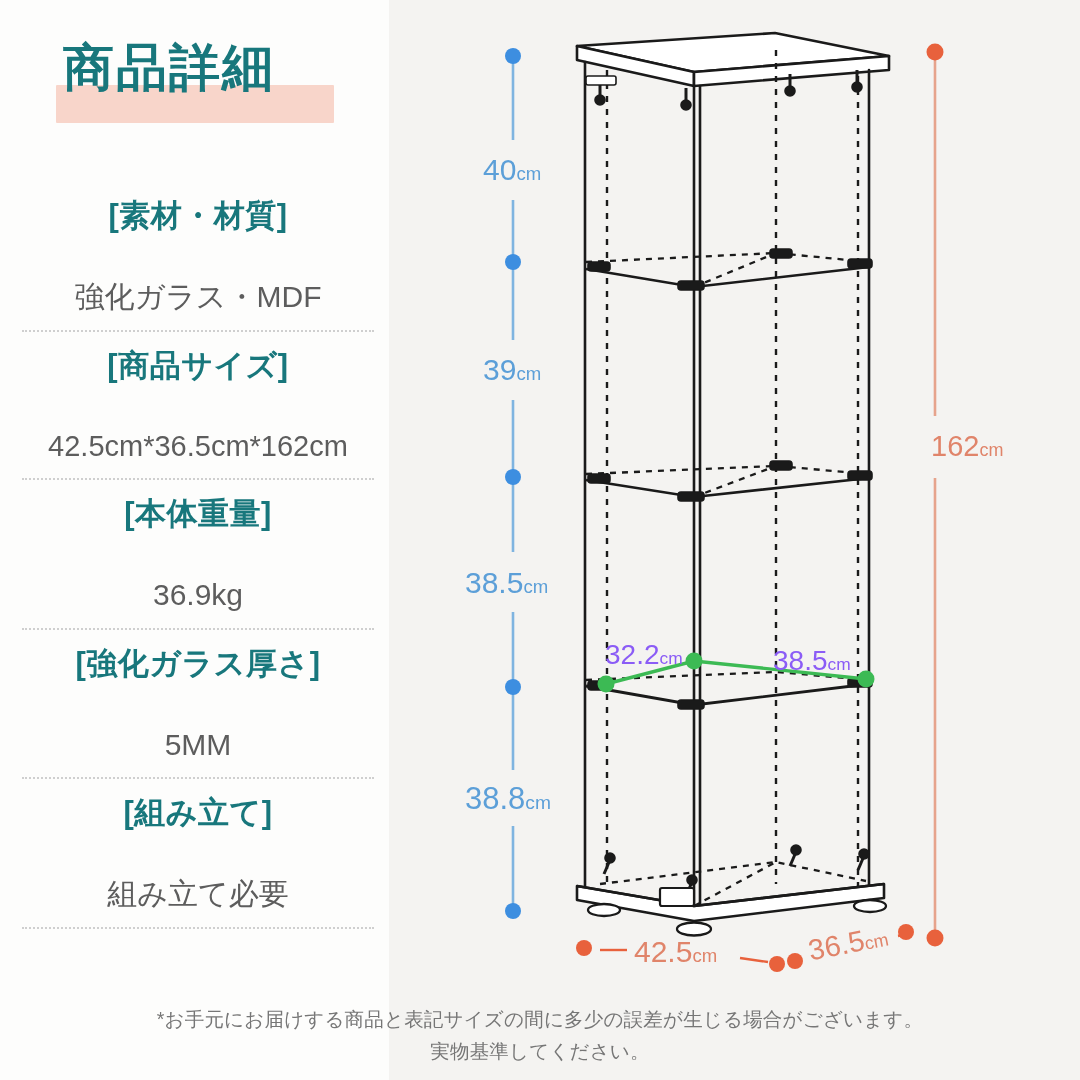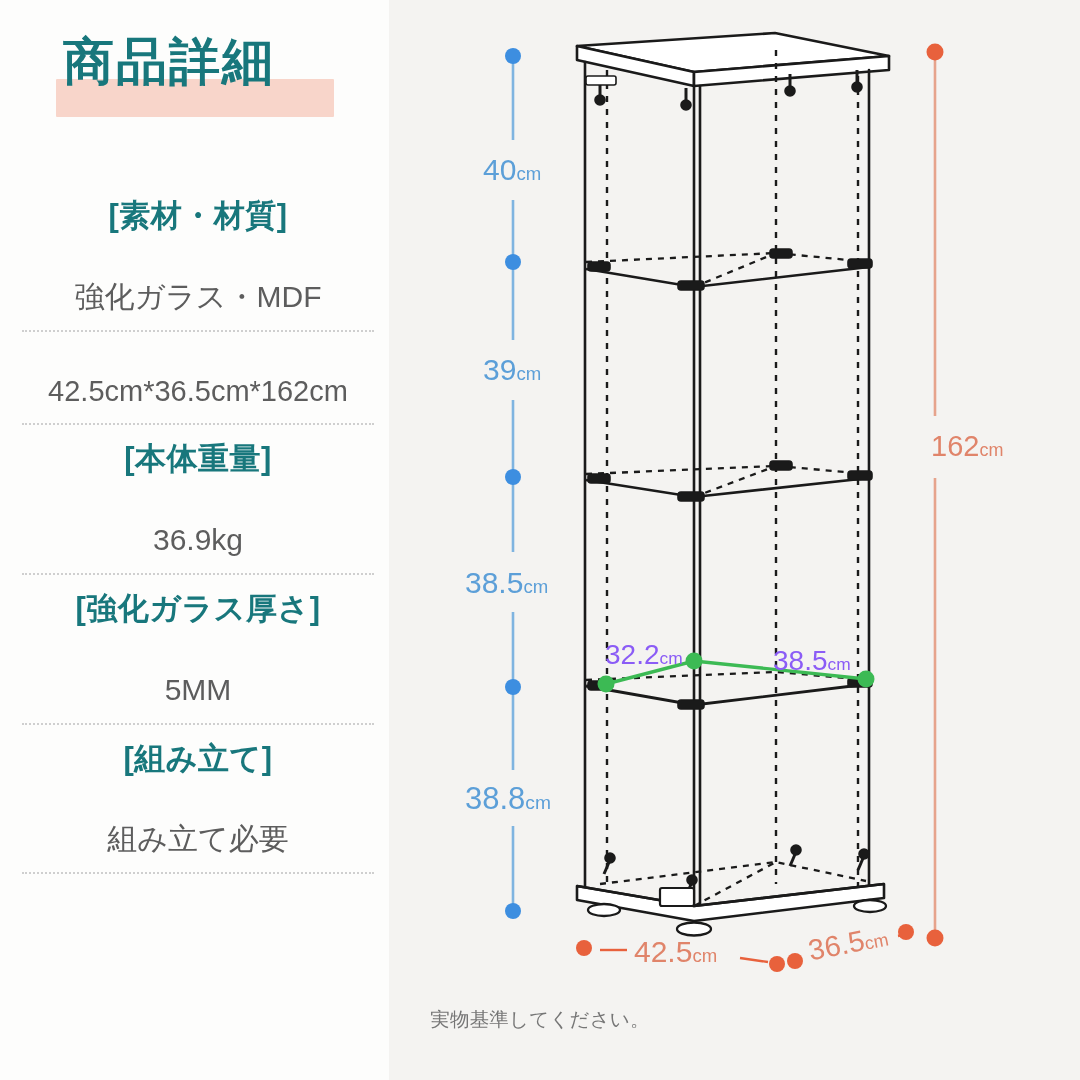--- a/index.html
+++ b/index.html
@@ -9,21 +9,21 @@
     font-family:"Liberation Sans","DejaVu Sans",sans-serif;
     overflow:hidden;position:relative;
   }
   #root{position:relative;width:1080px;height:1080px;}
 
   
   .left-panel{
     position:absolute;left:0;top:0;width:389px;height:1080px;
     background:#fdfdfc;
   }
-  .title-wrap{position:absolute;left:63px;top:36px;}
+  .title-wrap{position:absolute;left:63px;top:42px;}
   .title-band{
     position:absolute;left:-7px;top:43px;width:278px;height:38px;
     background:#f8d5ca;border-radius:1px;
   }
   .title-text{
     position:relative;font-size:51px;font-weight:bold;color:#18777c;
     letter-spacing:2px;line-height:1;white-space:nowrap;
   }
 
   .spec-list{position:absolute;left:22px;top:196px;width:352px;}
@@ -74,20 +74,21 @@
 
     <div class="spec-list">
 
       <div class="spec">
         <div class="spec-head">[素材・材質]</div>
         <div class="spec-val">強化ガラス・MDF</div>
       </div>
       <div class="divider"></div>
 
       <div class="spec">
+        <div class="spec-head">[商品サイズ]</div>
         <div class="spec-val small">42.5cm*36.5cm*162cm</div>
       </div>
       <div class="divider"></div>
 
       <div class="spec">
         <div class="spec-head">[本体重量]</div>
         <div class="spec-val">36.9kg</div>
       </div>
       <div class="divider"></div>
 
@@ -290,16 +291,17 @@
 
   <div class="dim-label green" style="left:605px;top:641px;font-size:28px;">
     <span>32.2</span><span class="unit">cm</span>
   </div>
 
   <div class="dim-label green" style="left:773px;top:647px;font-size:28px;">
     <span>38.5</span><span class="unit">cm</span>
   </div>
 
   <div class="footnote">
+    <div>*お手元にお届けする商品と表記サイズの間に多少の誤差が生じる場合がございます。</div>
     <div>実物基準してください。</div>
   </div>
 
 </div>
 
 </body></html>

